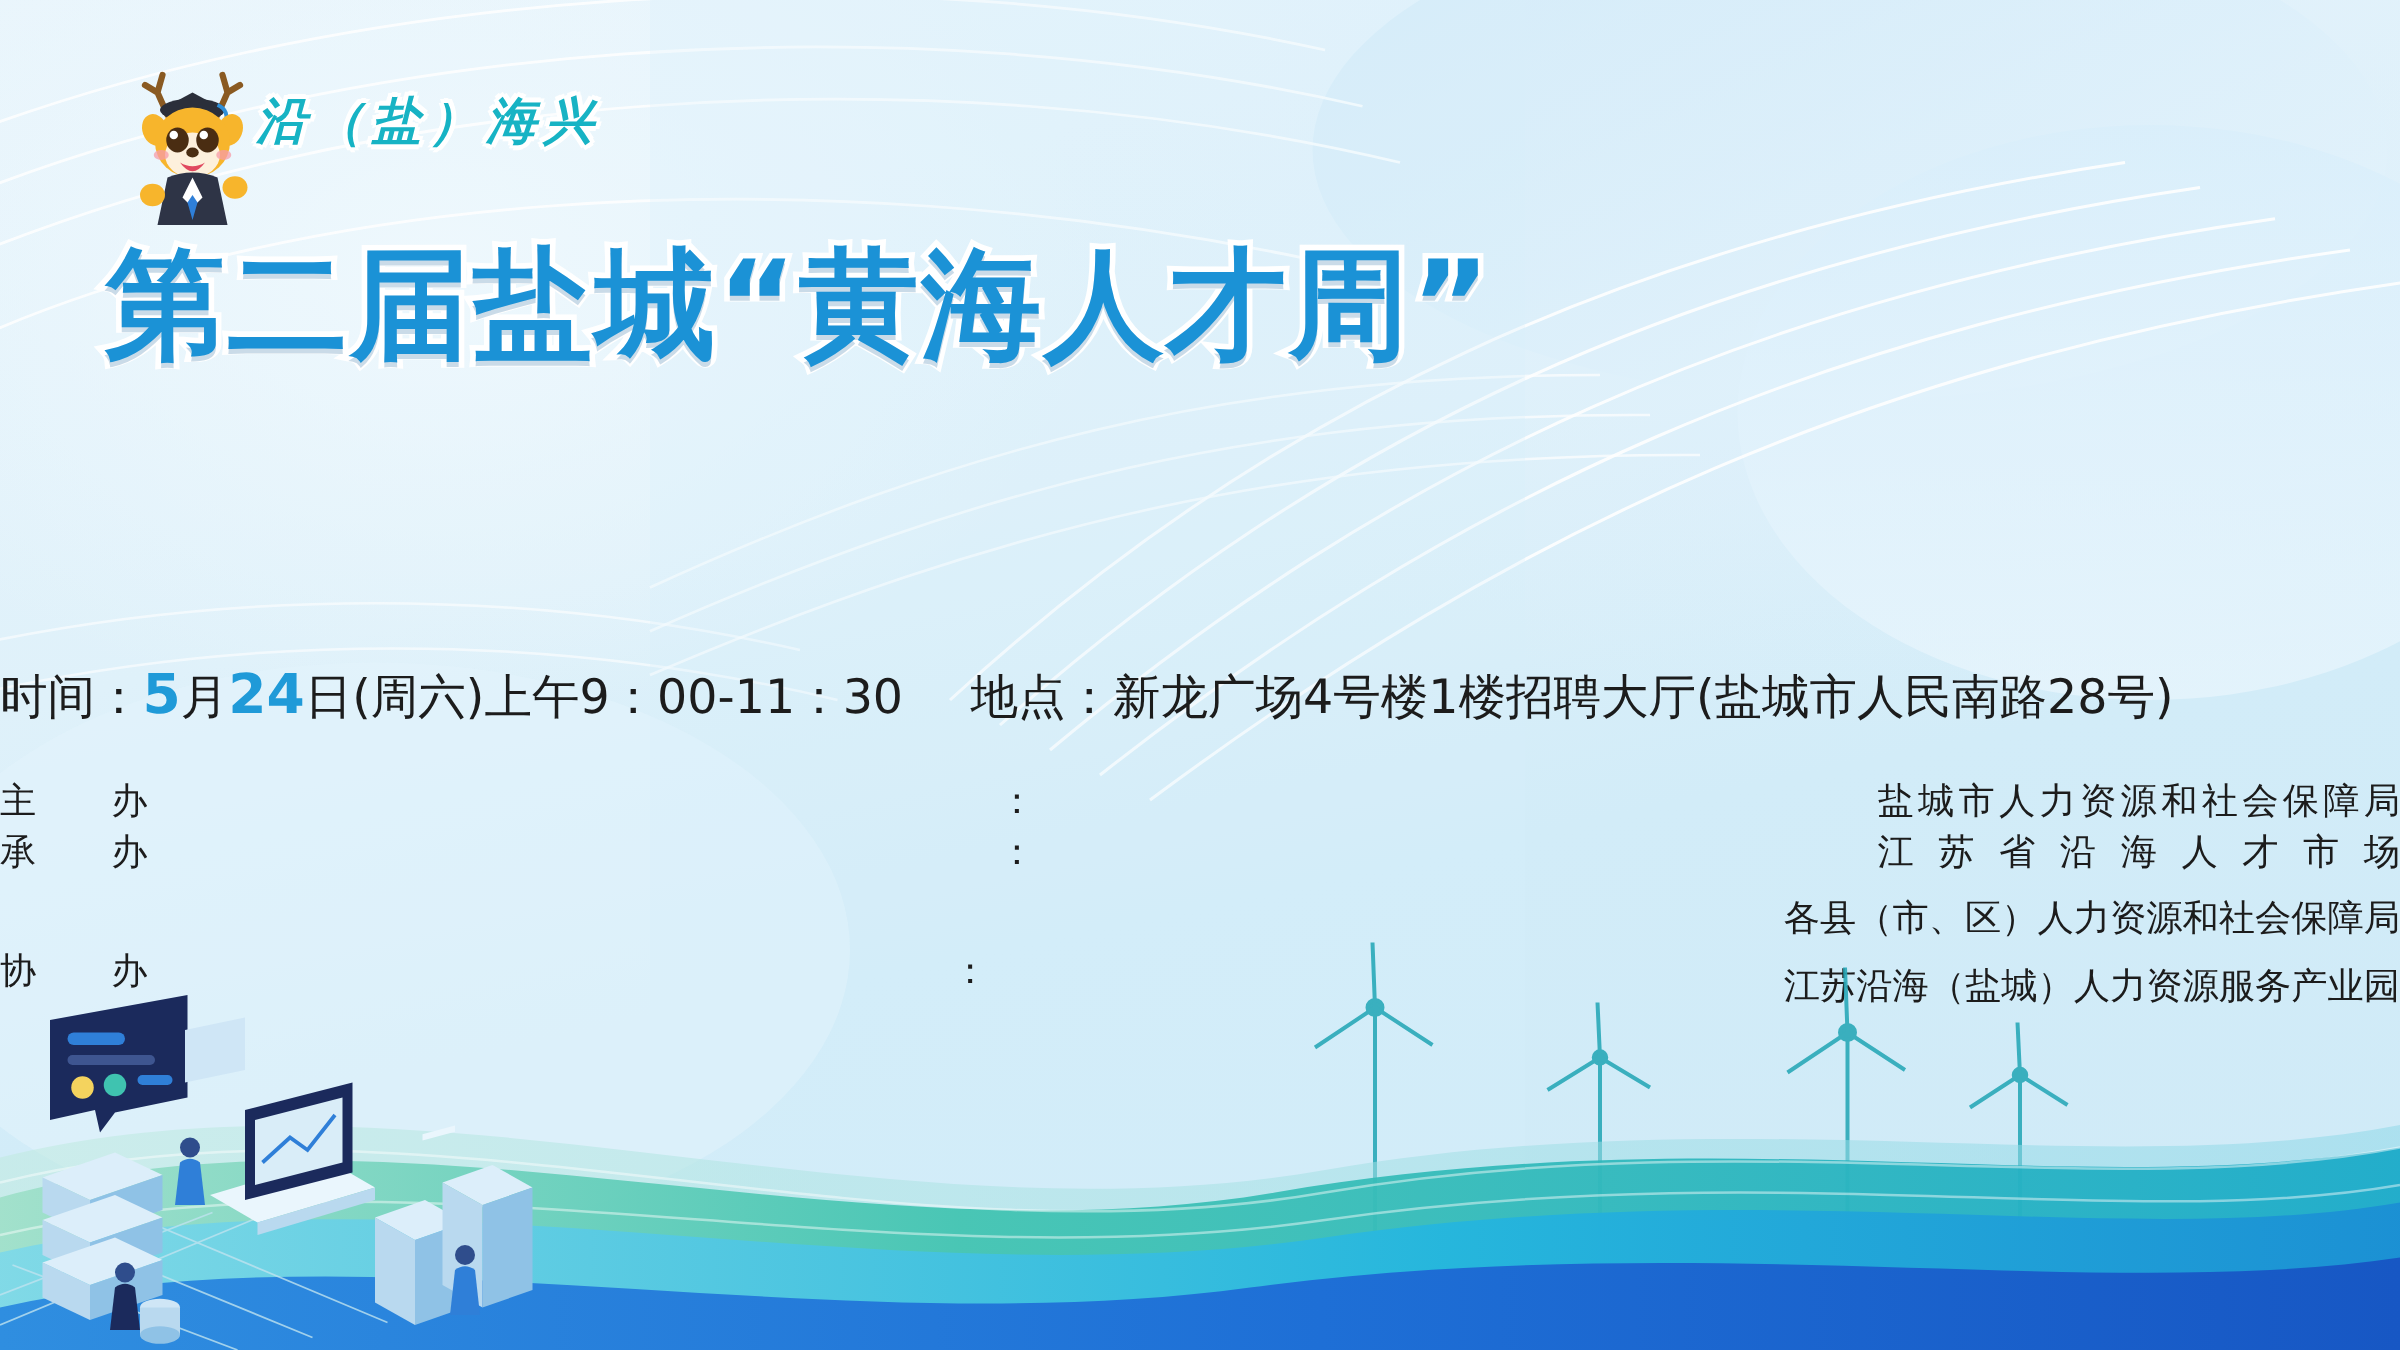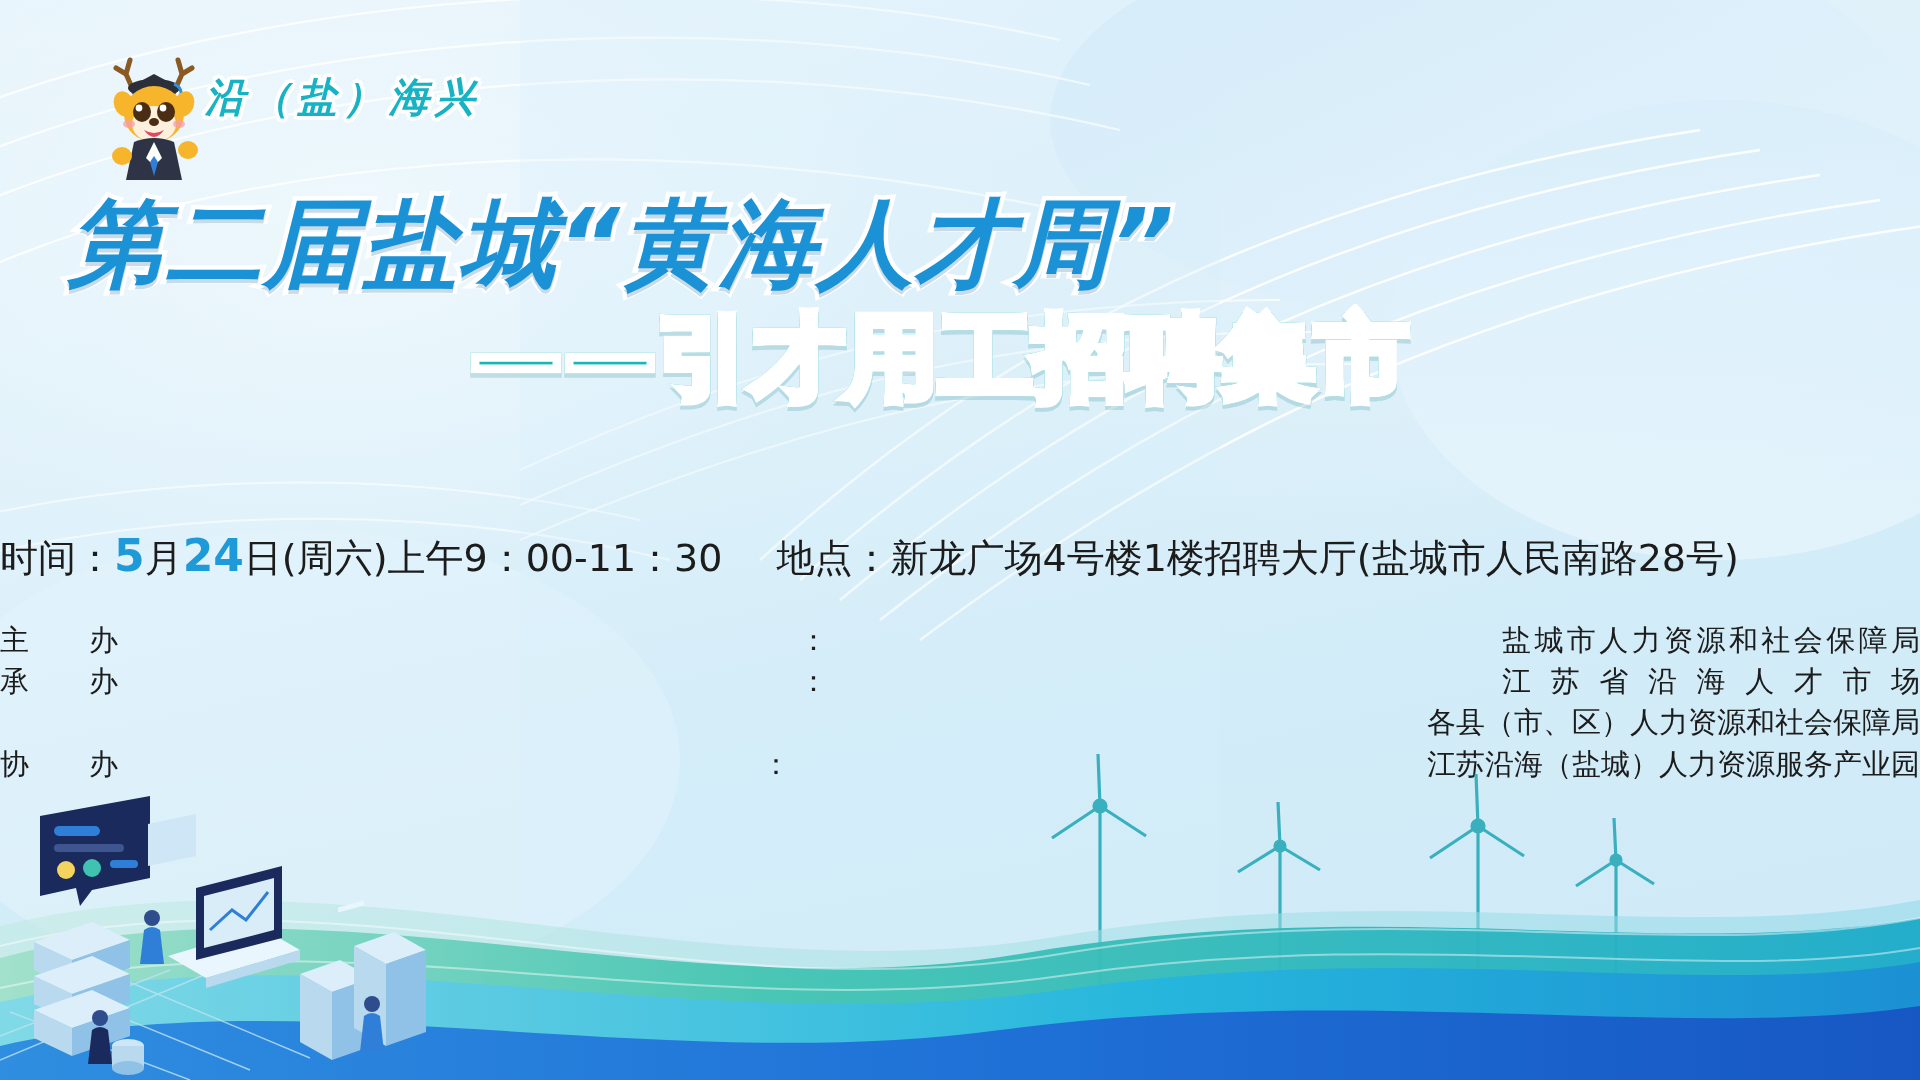--- a/index.html
+++ b/index.html
@@ -30,29 +30,28 @@
     letter-spacing:6px;font-style:italic;
     text-shadow:
       -3px -3px 0 #fff, 3px -3px 0 #fff, -3px 3px 0 #fff, 3px 3px 0 #fff,
       0 -4px 0 #fff, 0 4px 0 #fff, -4px 0 0 #fff, 4px 0 0 #fff;
     white-space:nowrap;
   }
   .slogan-l1{padding-left:0;}
   .slogan-l2{padding-left:38px;margin-top:8px;}
   
   #title-main{
-    position:absolute;left:68px;top:196px;white-space:nowrap;
+    position:absolute;left:84px;top:196px;white-space:nowrap;
     font-size:96px;font-weight:800;line-height:1;
     letter-spacing:2px;
     color:#1b92d6;
     font-family:"DejaVu Sans","Liberation Sans",sans-serif;
     -webkit-text-stroke:9px #ffffff;
     paint-order:stroke fill;
     text-shadow:0 4px 0 rgba(12,92,150,.22);
-    font-style:italic;
   }
   #title-sub{
     position:absolute;left:470px;top:312px;white-space:nowrap;
     font-size:92px;font-weight:800;line-height:1;
     letter-spacing:2px;
     font-family:"DejaVu Sans","Liberation Sans",sans-serif;
     background:linear-gradient(95deg,#17b7b1 0%,#14b9c6 45%,#16b3a8 100%);
     -webkit-background-clip:text;background-clip:text;color:transparent;
     -webkit-text-stroke:9px #ffffff;
     paint-order:stroke fill;
@@ -69,21 +68,21 @@
   
   #org-block{
     position:absolute;left:0;top:620px;width:1920px;text-align:center;
     font-size:29px;color:#1c1c1c;line-height:1.42;
     font-family:"DejaVu Sans","Liberation Sans",sans-serif;
   }
   .org-row{display:flex;justify-content:space-between;white-space:nowrap;}
   .org-label{width:118px;text-align:justify;text-align-last:justify;display:inline-block;}
   .org-colon{width:22px;display:inline-block;text-align:left;}
   .org-value{display:inline-block;min-width:418px;text-align:justify;text-align-last:justify;}
-  .org-value.nojust{text-align-last:auto;text-align:center;}
+  .org-value.nojust{text-align-last:auto;text-align:center;margin-top:12px;}
   
   .art{position:absolute;bottom:0;left:0;width:1920px;height:420px;}
   #tech-illo{position:absolute;left:0;bottom:0;width:520px;height:320px;}
   #waves{position:absolute;left:0;bottom:0;width:1920px;height:330px;}
   #turbines{position:absolute;left:980px;bottom:80px;width:740px;height:250px;}
 </style>
 </head>
 <body>
 
 <div id="poster">
@@ -167,21 +166,20 @@
 
     <ellipse cx="26" cy="104" rx="10" ry="9" fill="#f7b52c"></ellipse>
     <ellipse cx="92" cy="98" rx="10" ry="9" fill="#f7b52c"></ellipse>
   </svg>
 
   <div id="slogan">
     <div class="slogan-l1">沿（盐）海兴</div>
   </div>
 
   <div id="title-main">第二届盐城“黄海人才周”</div>
-  <div id="title-sub">——引才用工招聘集市</div>
 
   <div id="info-line">
     <span>时间：</span><span class="hl">5</span><span>月</span><span class="hl">24</span><span>日(周六)上午9：00-11：30</span><span class="gap"></span><span>地点：</span><span>新龙广场4号楼1楼招聘大厅(盐城市人民南路28号)</span>
   </div>
 
   <div id="org-block">
     <div class="org-row">
       <span class="org-label">主办</span>
       <span class="org-colon">：</span>
       <span class="org-value">盐城市人力资源和社会保障局</span>

